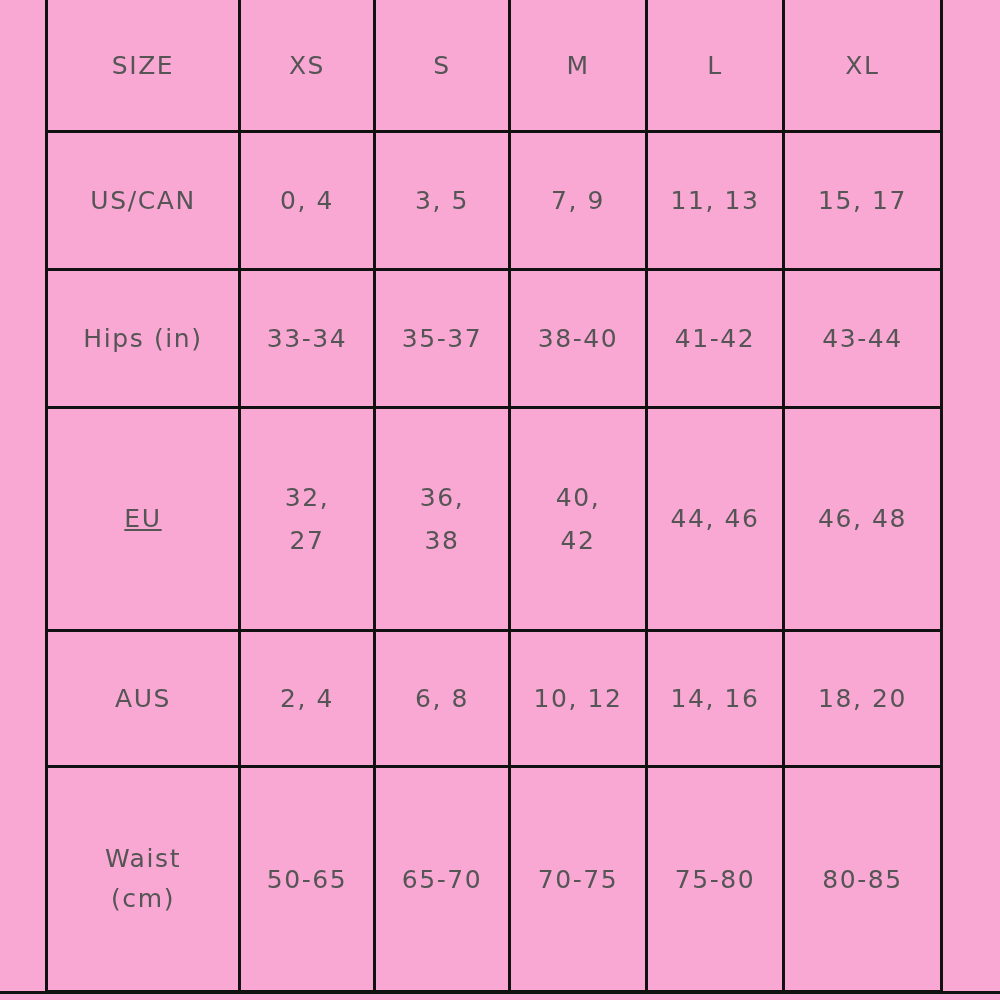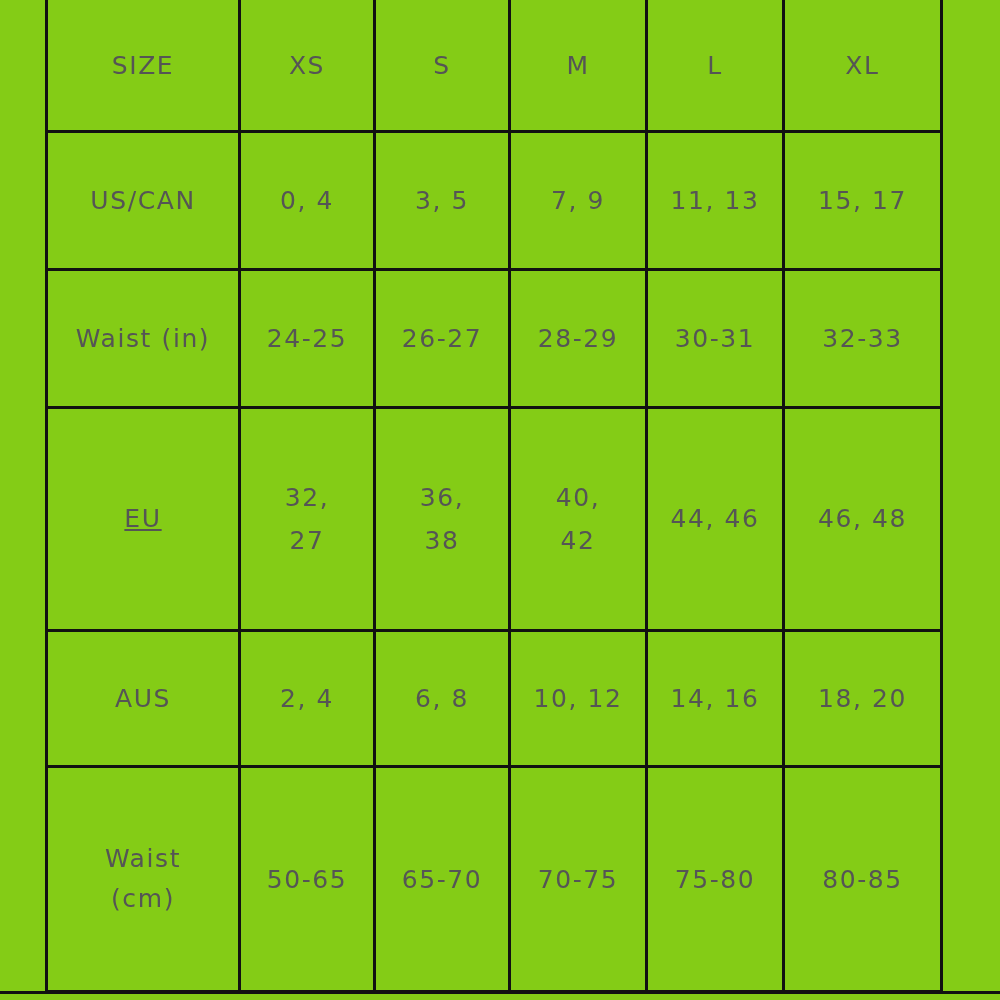--- a/index.html
+++ b/index.html
@@ -9,21 +9,21 @@
     height: 1000px;
     background: #ffffff;
     font-family: "DejaVu Sans", "Liberation Sans", sans-serif;
     overflow: hidden;
   }
 
   #chart-root {
     position: relative;
     width: 1000px;
     height: 1000px;
-    background: #84cc16;
+    background: #f9a8d4;
   }
 
   
 
   .size-table {
     position: absolute;
     left: 45px;
     top: 0;
     width: 895px;
     height: 993px;
@@ -110,29 +110,29 @@
 
       <tr>
         <td class="col-label" style="height:92px;">US/CAN</td>
         <td>0, 4</td>
         <td>3, 5</td>
         <td>7, 9</td>
         <td>11, 13</td>
         <td>15, 17</td>
       </tr>
 
+
       <tr>
-        <td class="col-label" style="height:92px;">Waist (in)</td>
-        <td>24-25</td>
-        <td>26-27</td>
-        <td>28-29</td>
-        <td>30-31</td>
-        <td>32-33</td>
+        <td class="col-label" style="height:92px;">Hips (in)</td>
+        <td>33-34</td>
+        <td>35-37</td>
+        <td>38-40</td>
+        <td>41-42</td>
+        <td>43-44</td>
       </tr>
-
 
 
       <tr>
         <td class="col-label" style="height:149px;text-decoration:underline;">EU</td>
         <td class="wrapcell" style="padding-left:34px;padding-right:34px;">32, 27</td>
         <td class="wrapcell" style="padding-left:34px;padding-right:34px;">36, 38</td>
         <td class="wrapcell" style="padding-left:36px;padding-right:36px;">40, 42</td>
         <td>44, 46</td>
         <td>46, 48</td>
       </tr>

